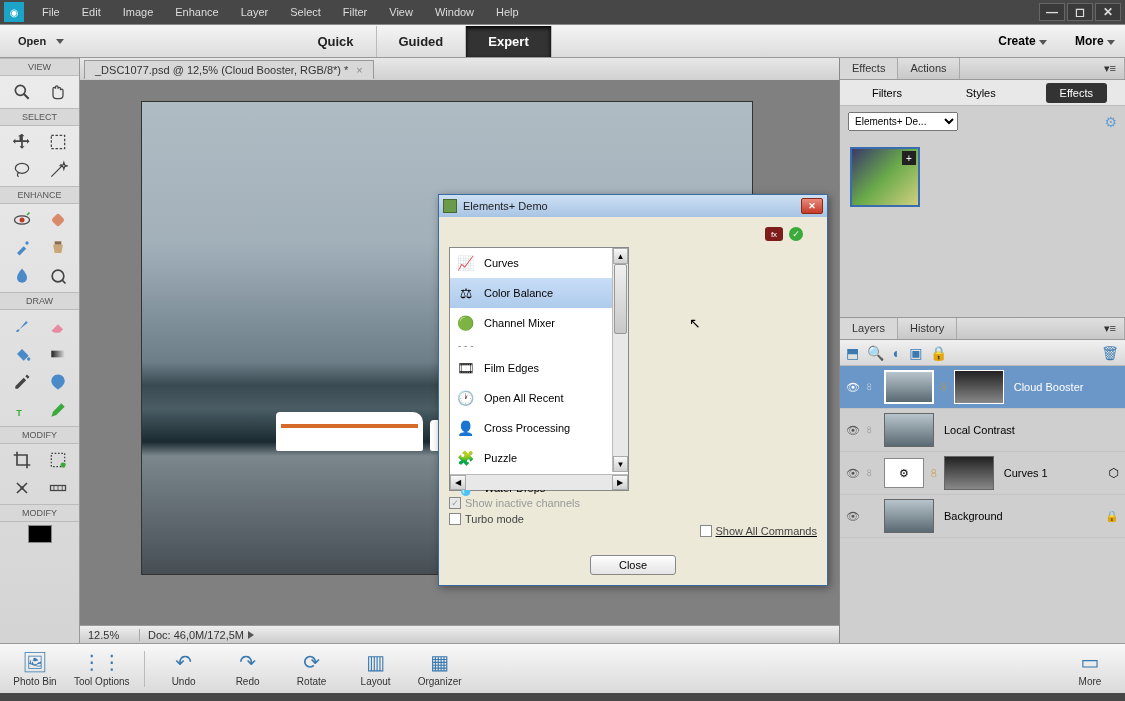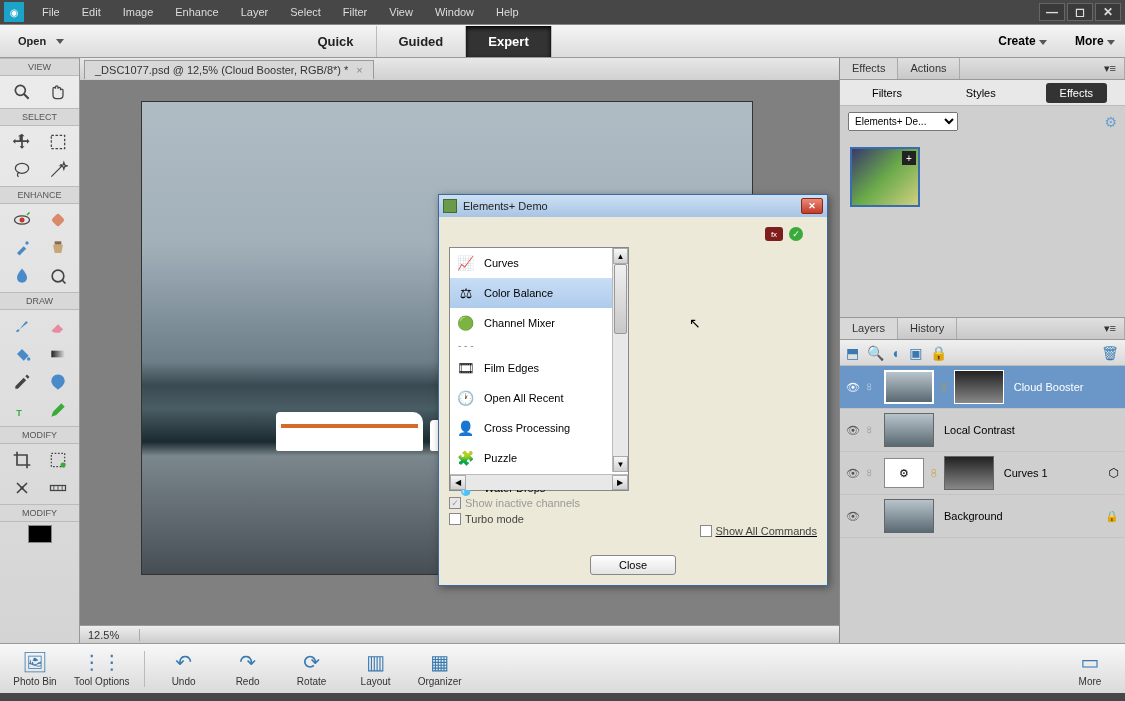--- a/index.html
+++ b/index.html
@@ -354,20 +354,24 @@
         <div class="boats">
           <div class="boat b1">
               <div class="hstrip"></div>
             </div>
           <div class="boat b2"></div>
         </div>
       </div>
     </div>
     <div class="status-bar">
       <div class="zoom">12.5%</div>
+      <div class="doc-info">
+          <span>Doc: 46,0M/172,5M</span>
+          <span class="arrow-r"></span>
+        </div>
     </div>
   </div>
 
   <div class="right-panels">
     <div class="panel-tabs">
       <div class="active">Effects</div>
       <div>Actions</div>
       <div class="flyout">▾≡</div>
     </div>
     <div class="subtabs">

